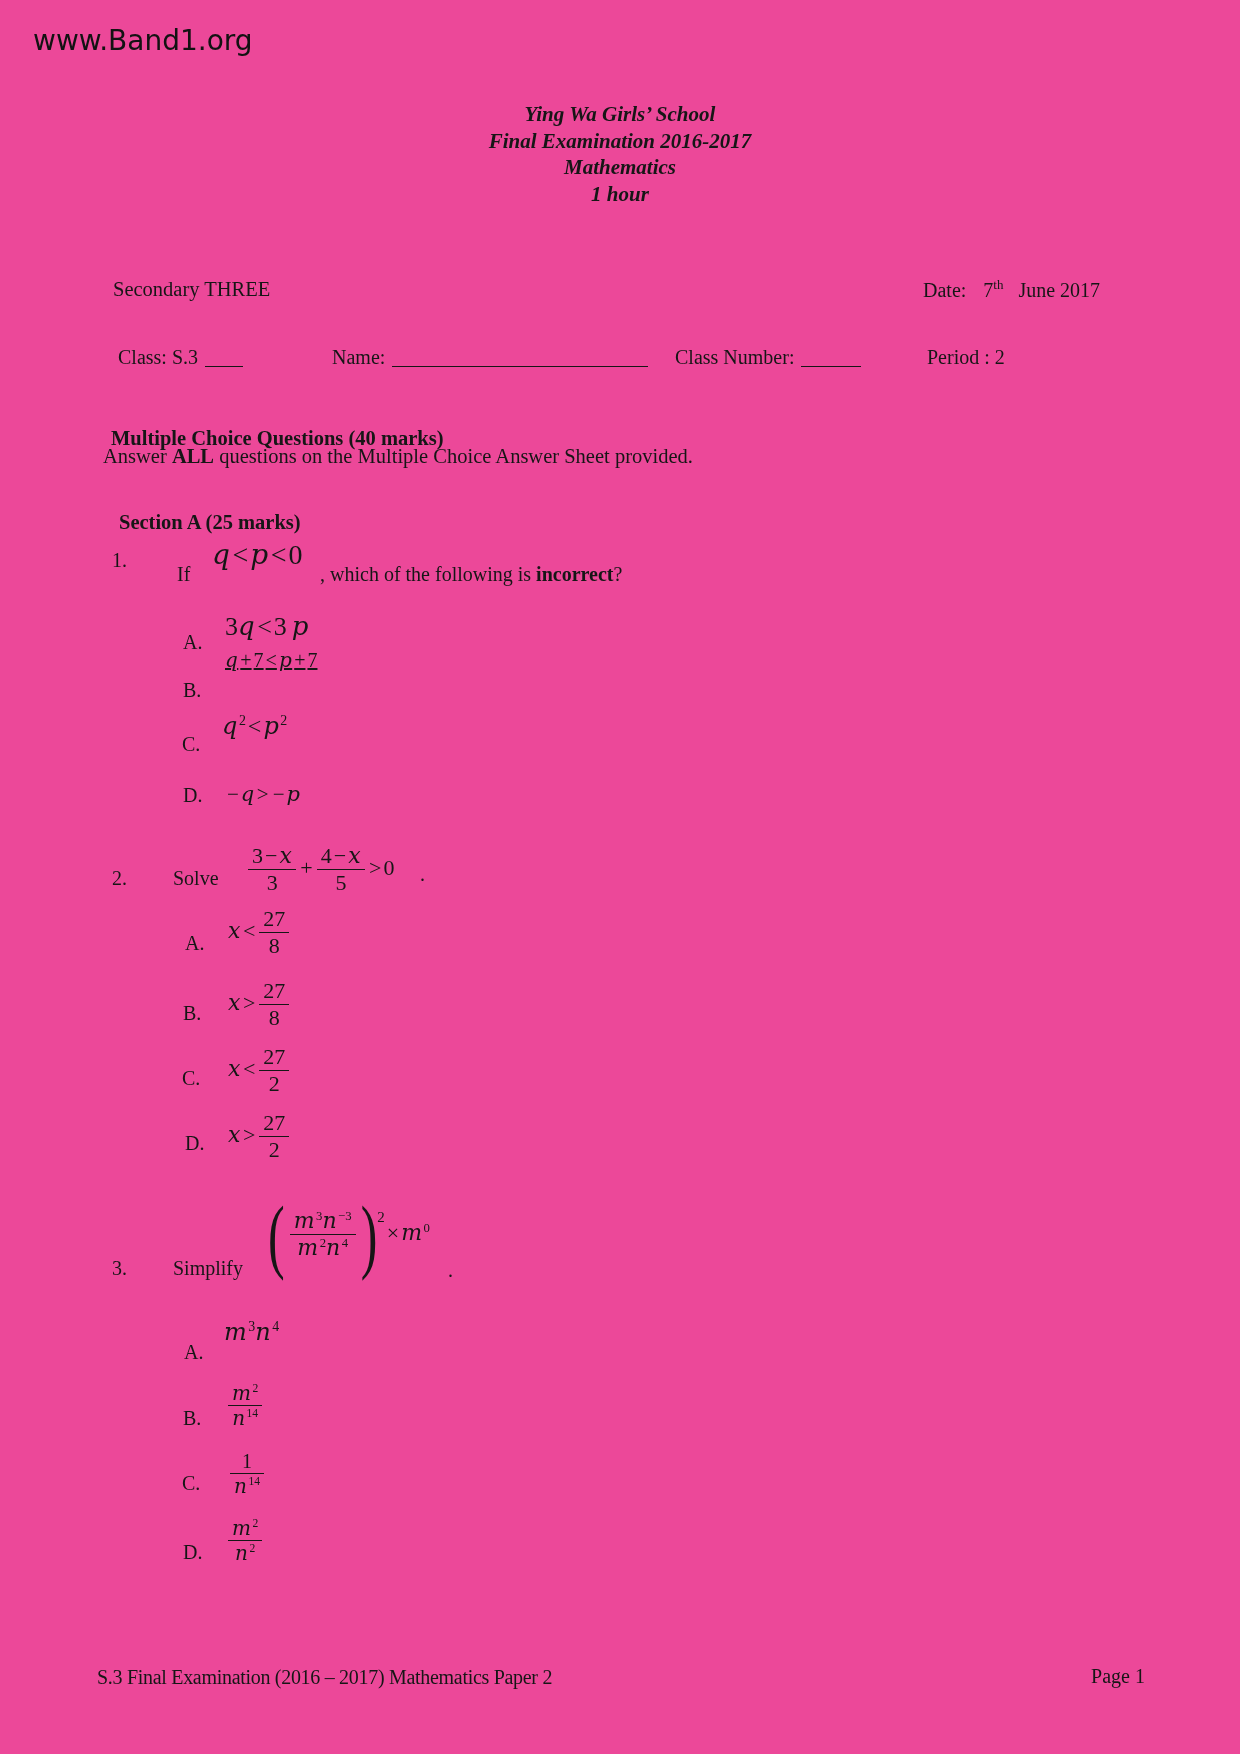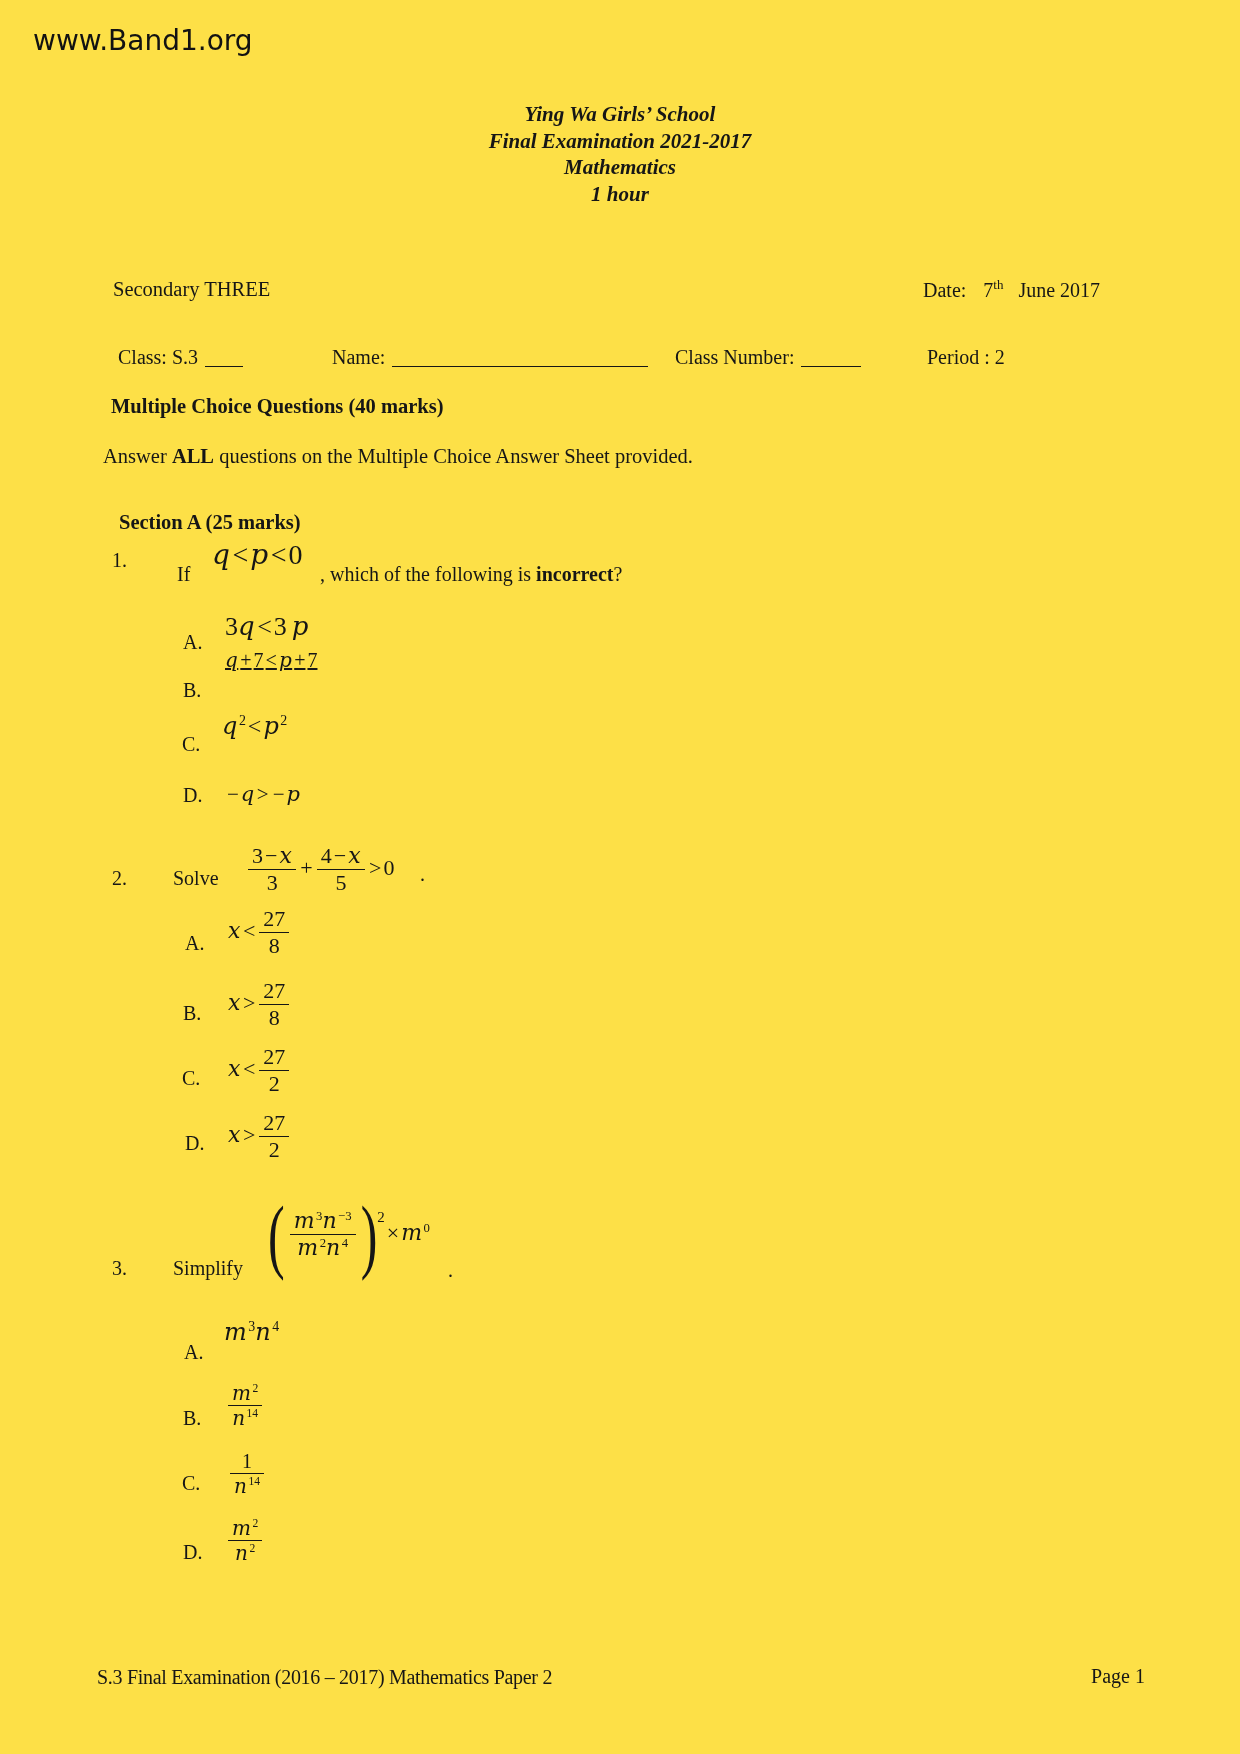--- a/index.html
+++ b/index.html
@@ -1,16 +1,16 @@
 <!DOCTYPE html>
 <html><head>
 <meta charset="utf-8">
 <style>
   html,body{margin:0;padding:0;background:#ffffff;}
-  .page{position:relative;width:1240px;height:1754px;background:#fde047;
+  .page{position:relative;width:1240px;height:1754px;background:#ec4899;
         font-family:"Liberation Serif",serif;color:#161616;overflow:hidden;}
   .abs{position:absolute;font-size:20px;line-height:1.2;white-space:nowrap;}
   .bold{font-weight:bold;}
   .watermark{position:absolute;left:33px;top:24px;font-family:"DejaVu Sans",sans-serif;
              font-size:28px;color:#121212;}
   .title-block{position:absolute;top:101px;left:0;width:1240px;text-align:center;
                font-weight:bold;font-size:21px;line-height:26.5px;font-style:italic;}
   .ord{font-size:13px;}
   .blank{display:inline-block;height:2px;border-bottom:1.7px solid #161616;
          margin-left:7px;transform:translateY(3px);}
@@ -34,21 +34,21 @@
 </style>
 </head>
 <body>
 
 <div class="page">
 
   <div class="watermark">www.Band1.org</div>
 
   <div class="title-block">
     <div>Ying Wa Girls’ School</div>
-    <div>Final Examination 2021-2017</div>
+    <div>Final Examination 2016-2017</div>
     <div>Mathematics</div>
     <div>1 hour</div>
   </div>
 
   <div class="abs" style="left:113px;top:277px;font-size:20.5px;">Secondary THREE</div>
 
   <div class="abs" style="left:923px;top:277px;">
     <span>Date:</span>
     <span style="margin-left:12px;">7</span><sup class="ord">th</sup>
     <span style="margin-left:10px;">June 2017</span>
@@ -58,21 +58,21 @@
     <span>Class: S.3</span><span class="blank" style="width:38px;"></span>
   </div>
   <div class="abs" style="left:332px;top:345px;">
     <span>Name:</span><span class="blank" style="width:256px;"></span>
   </div>
   <div class="abs" style="left:675px;top:345px;">
     <span>Class Number:</span><span class="blank" style="width:60px;"></span>
   </div>
   <div class="abs" style="left:927px;top:345px;">Period : 2</div>
 
-  <div class="abs bold" style="left:111px;top:394px;font-size:20.5px;">Multiple Choice Questions (40 marks)</div>
+  <div class="abs bold" style="left:111px;top:426px;font-size:20.5px;">Multiple Choice Questions (40 marks)</div>
   <div class="abs" style="left:103px;top:444px;font-size:20.5px;">
     <span>Answer </span><span class="bold">ALL</span><span> questions on the Multiple Choice Answer Sheet provided.</span>
   </div>
 
   <div class="abs bold" style="left:119px;top:510px;font-size:20.5px;">Section A (25 marks)</div>
 
   <div class="abs" style="left:112px;top:548px;">1.</div>
   <div class="abs" style="left:177px;top:562px;">If</div>
   <div class="abs mexp" style="left:212px;top:538px;font-size:28px;"><span class="mvar">q</span><span class="mop">&lt;</span><span class="mvar">p</span><span class="mop">&lt;</span><span class="mnum">0</span></div>
   <div class="abs" style="left:320px;top:562px;">

